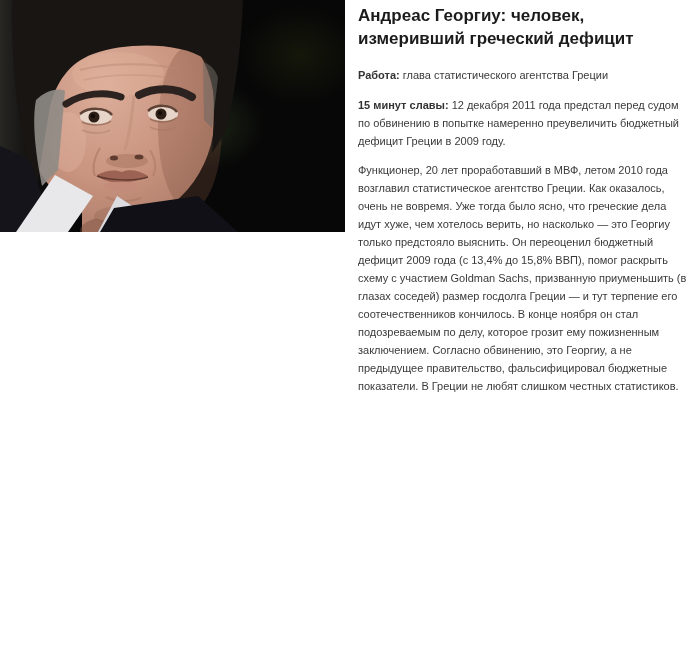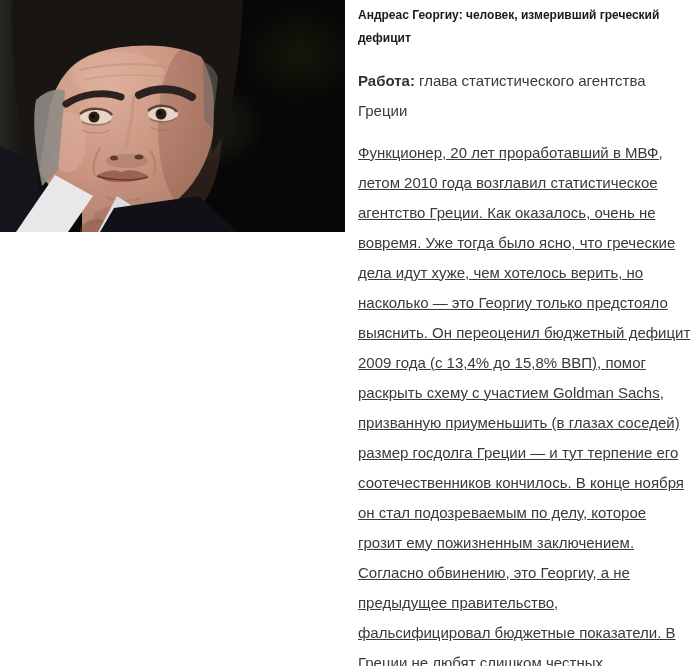--- a/index.html
+++ b/index.html
@@ -25,34 +25,34 @@
     overflow: hidden;
     background: #070707;
   }
   .photo-wrap svg { display: block; }
   .content {
     flex: none;
     width: 333px;
     padding-top: 2px;
   }
   .title {
-    font-size: 12px;
+    font-size: 17px;
     line-height: 23px;
     font-weight: 700;
     color: #1b1b1b;
     margin: 2px 0 16px 0;
   }
   .para {
-    font-size: 15px;
-    line-height: 30px;
+    font-size: 11px;
+    line-height: 18px;
     color: #3a3a3a;
     margin: 0 0 11.5px 0;
   }
   .para b { font-weight: 700; color: #333333; }
-  .para:last-child { margin-bottom: 8px; text-decoration: underline; }
+  .para:last-child { margin-bottom: 8px; }
 </style>
 </head>
 <body>
 
 <div class="page">
 
   <div class="photo-wrap">
     <svg width="345" height="232" viewBox="0 0 345 232" xmlns="http://www.w3.org/2000/svg">
       <defs>
         <radialGradient id="skin" cx="42%" cy="38%" r="75%">
@@ -131,18 +131,19 @@
       <path d="M100,232 L114,208 L198,196 L238,232 Z" fill="#101016"></path>
     </svg>
   </div>
 
   <div class="content">
     <h1 class="title">Андреас Георгиу: человек, измеривший греческий дефицит</h1>
 
     <p class="para"><b>Работа:</b> <span>глава статистического агентства Греции</span></p>
 
 
+    <p class="para"><b>15 минут славы:</b> <span>12 декабря 2011 года предстал перед судом по обвинению в попытке намеренно преувеличить бюджетный дефицит Греции в 2009 году.</span></p>
 
     <p class="para">Функционер, 20 лет проработавший в МВФ, летом 2010 года возглавил статистическое агентство Греции. Как оказалось, очень не вовремя. Уже тогда было ясно, что греческие дела идут хуже, чем хотелось верить, но насколько — это Георгиу только предстояло выяснить. Он переоценил бюджетный дефицит 2009 года (с 13,4% до 15,8% ВВП), помог раскрыть схему с участием Goldman Sachs, призванную приуменьшить (в глазах соседей) размер госдолга Греции — и тут терпение его соотечественников кончилось. В конце ноября он стал подозреваемым по делу, которое грозит ему пожизненным заключением. Согласно обвинению, это Георгиу, а не предыдущее правительство, фальсифицировал бюджетные показатели. В Греции не любят слишком честных статистиков.</p>
 
   </div>
 
 </div>
 
 </body></html>

